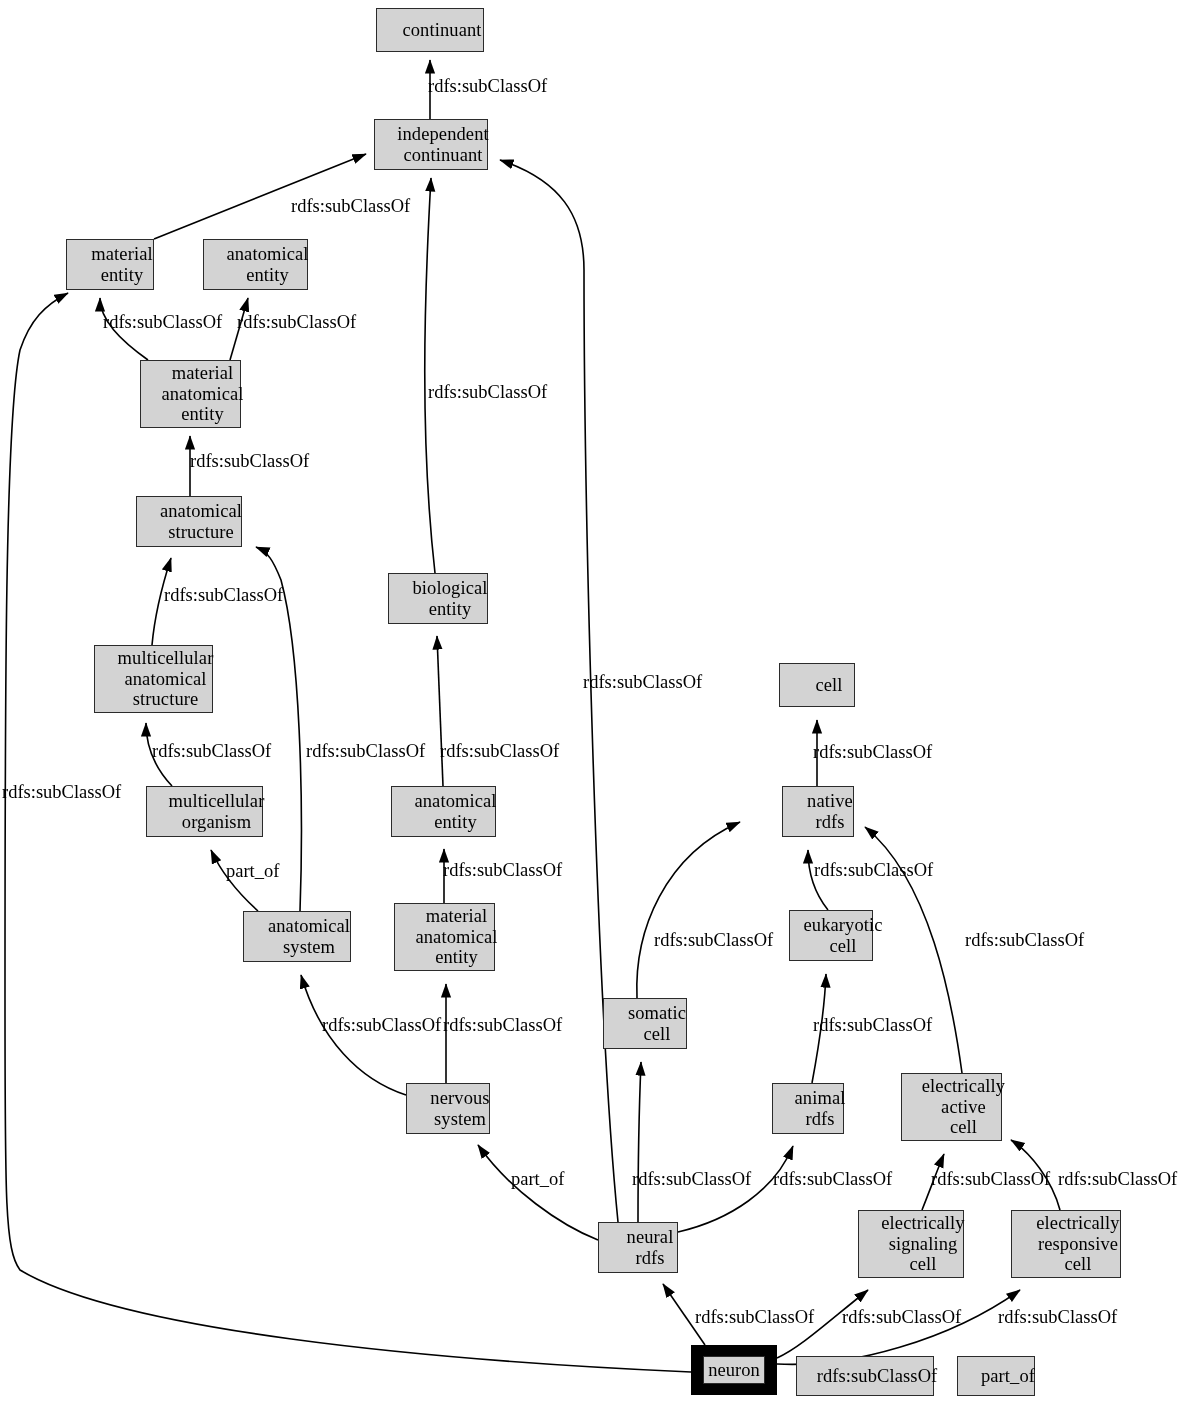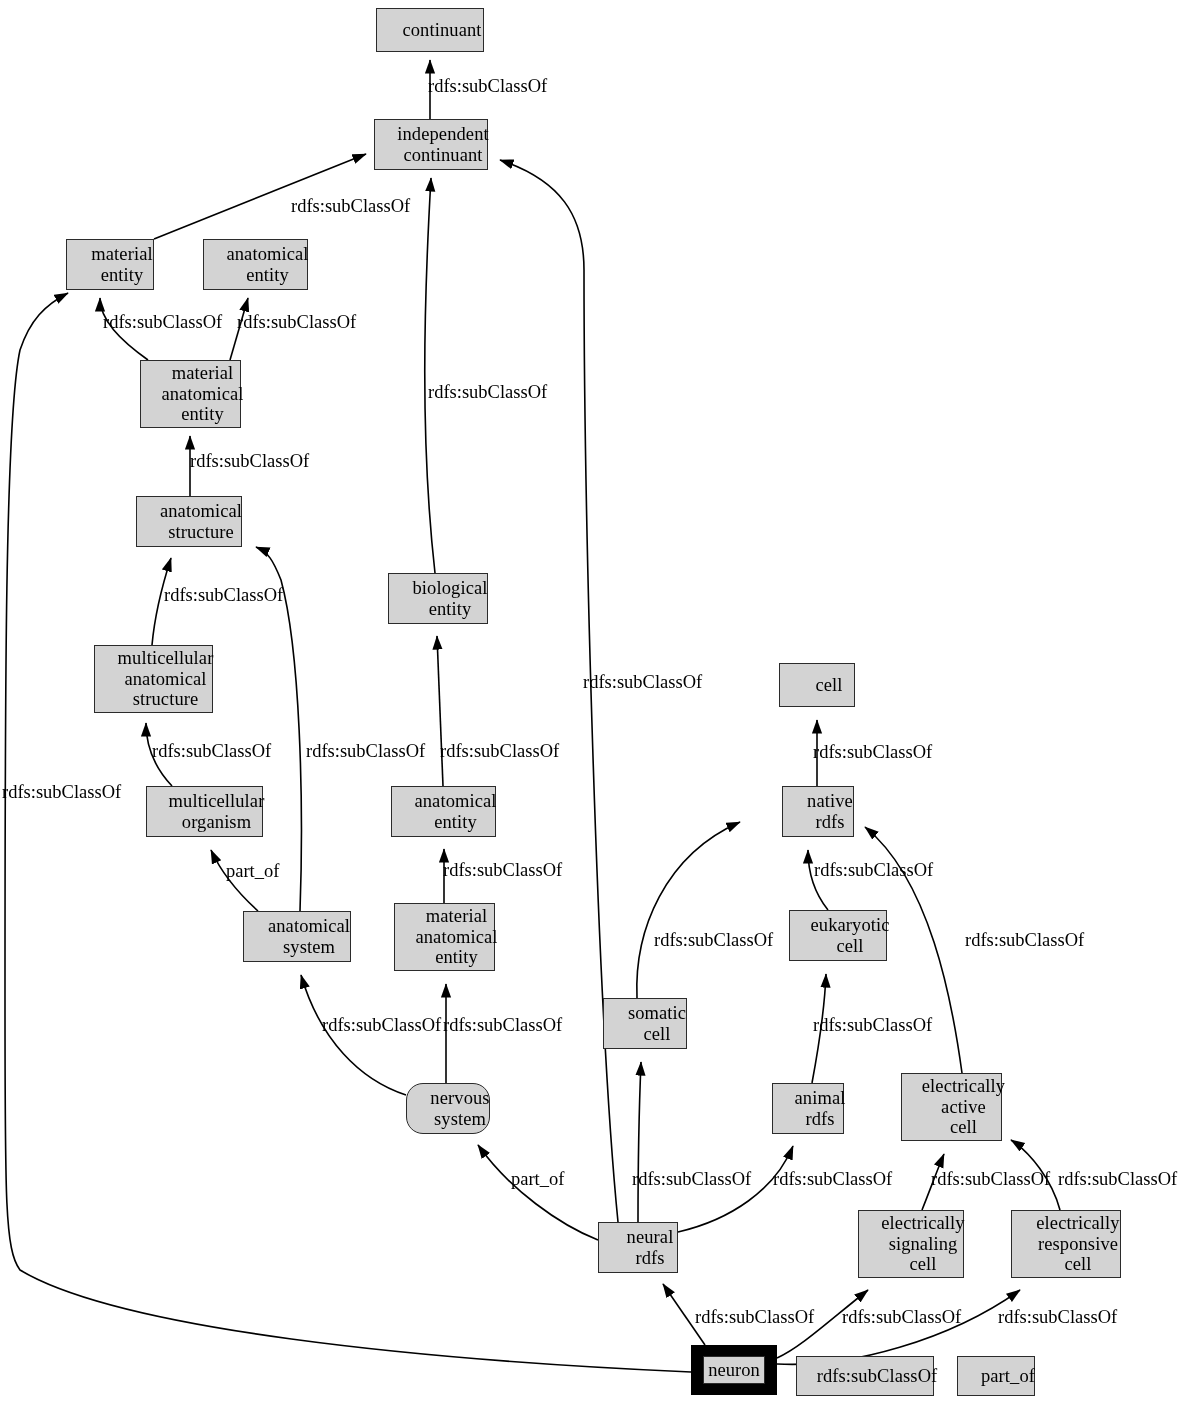--- a/index.html
+++ b/index.html
@@ -163,35 +163,35 @@
   <div class="node" style="left:779px;top:663px;width:76px;height:44px;">cell</div>
   <div class="node" style="left:94px;top:645px;width:119px;height:68px;">multicellular
 anatomical
 structure</div>
   <div class="node" style="left:782px;top:786px;width:72px;height:51px;">native
 rdfs</div>
   <div class="node" style="left:391px;top:786px;width:105px;height:51px;">anatomical
 entity</div>
   <div class="node" style="left:146px;top:786px;width:117px;height:51px;">multicellular
 organism</div>
-  <div class="node" style="left:789px;top:910px;width:98px;height:51px;">eukaryotic
+  <div class="node" style="left:789px;top:910px;width:84px;height:51px;">eukaryotic
 cell</div>
   <div class="node" style="left:243px;top:911px;width:108px;height:51px;">anatomical
 system</div>
   <div class="node" style="left:394px;top:903px;width:101px;height:68px;">material
 anatomical
 entity</div>
   <div class="node" style="left:603px;top:998px;width:84px;height:51px;">somatic
 cell</div>
   <div class="node" style="left:772px;top:1083px;width:72px;height:51px;">animal
 rdfs</div>
   <div class="node" style="left:901px;top:1073px;width:101px;height:68px;">electrically
 active
 cell</div>
-  <div class="node" style="left:406px;top:1083px;width:84px;height:51px;border-radius:17px;">nervous
+  <div class="node" style="left:406px;top:1083px;width:84px;height:51px;">nervous
 system</div>
   <div class="node" style="left:598px;top:1222px;width:80px;height:51px;">neural
 rdfs</div>
   <div class="node" style="left:858px;top:1210px;width:106px;height:68px;">electrically
 signaling
 cell</div>
   <div class="node" style="left:1011px;top:1210px;width:110px;height:68px;">electrically
 responsive
 cell</div>
 

